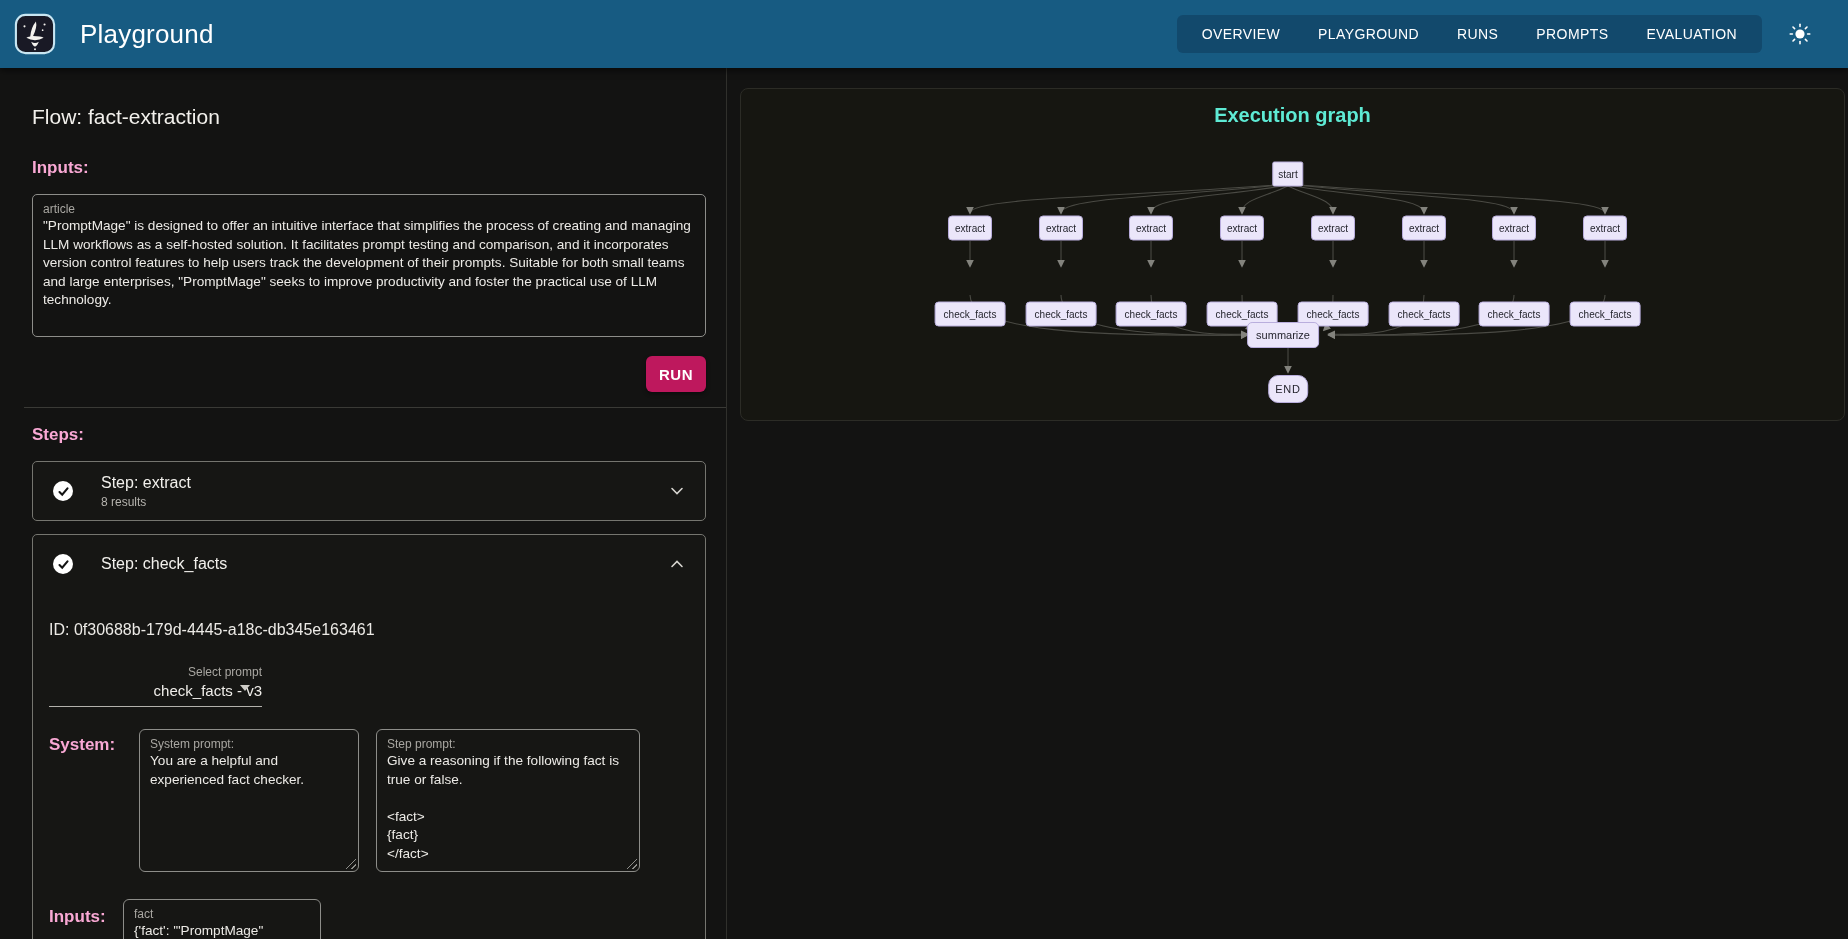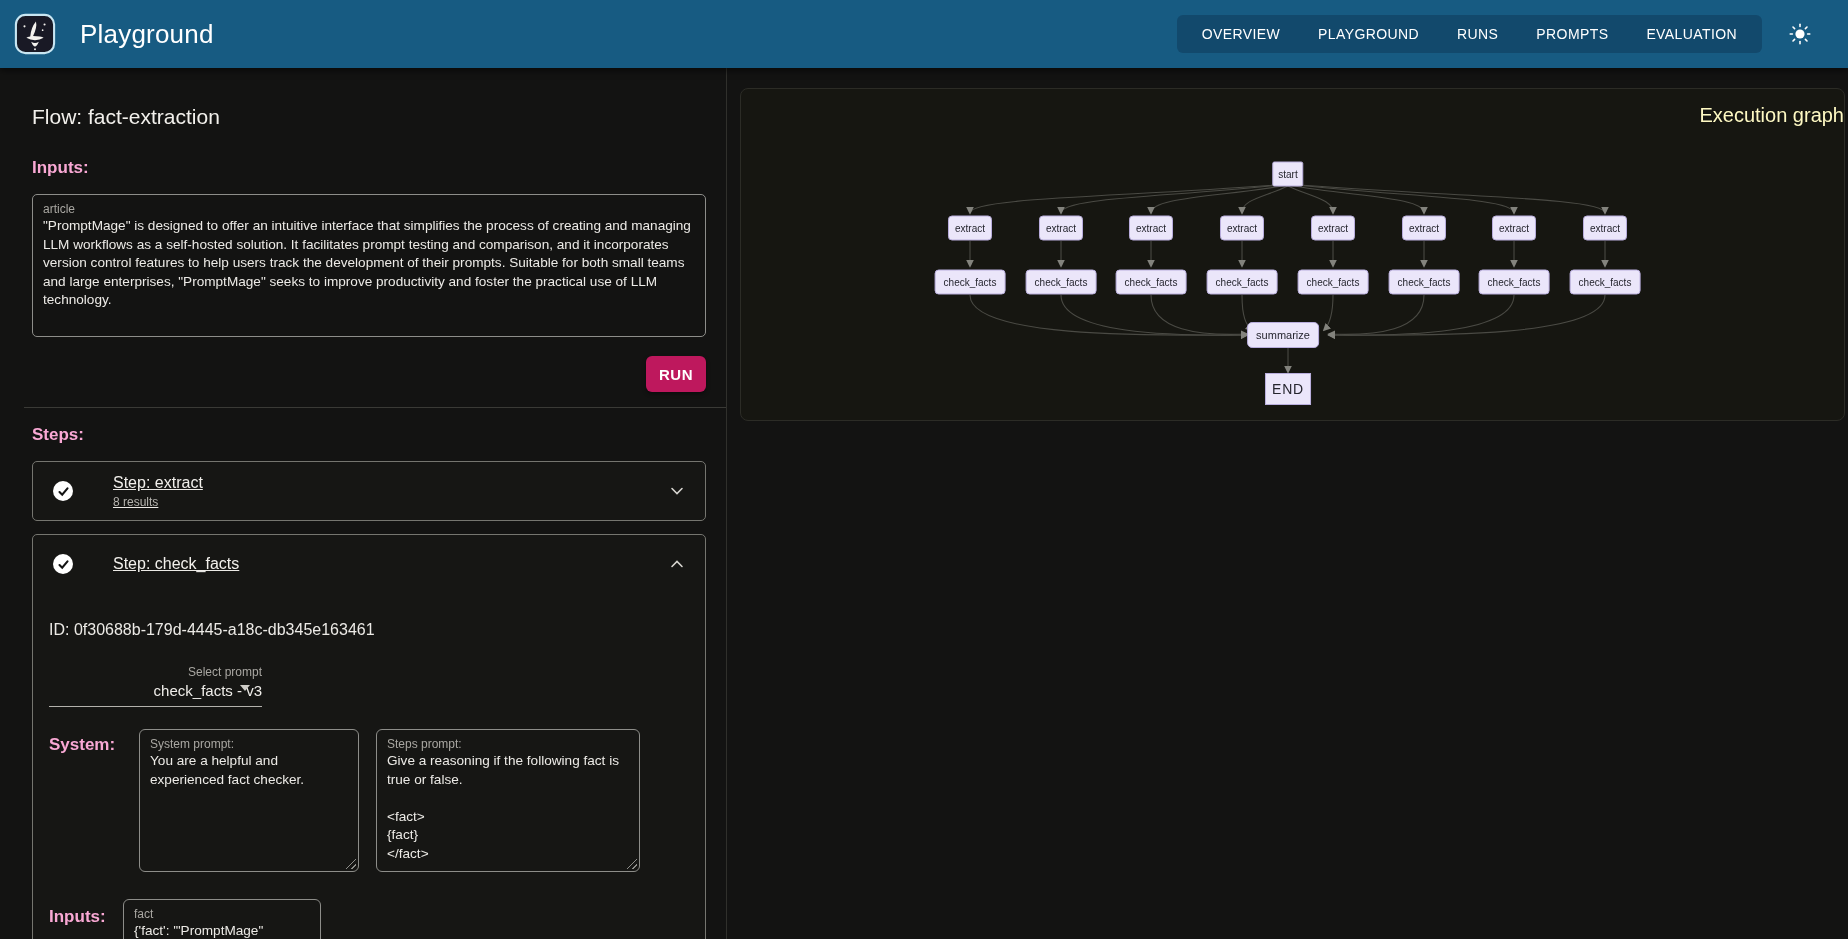--- a/index.html
+++ b/index.html
@@ -49,21 +49,21 @@
     font-family:"Liberation Sans", sans-serif; box-shadow:0 2px 4px rgba(0,0,0,.4); }
 
   .divider { border:0; border-top:1px solid #3a3a36; margin:15px -21px 0 -8px; }
   .steps-label { margin-top:17px; }
 
   .step-card { width:674px; border:1px solid #75756f; border-radius:5px; background:#161614;
     margin-top:16px; }
   .step-header { height:58px; display:flex; align-items:center; padding:0 20px; cursor:pointer; }
   .check-circle { width:20px; height:20px; border-radius:50%; background:#fff; flex:0 0 auto;
     display:flex; align-items:center; justify-content:center; }
-  .step-titles { margin-left:40px; flex:1;text-decoration:underline; }
+  .step-titles { margin-left:28px; flex:1; }
   .step-title { font-size:16px; color:#f2f0ec; line-height:20px; }
   .step-sub { font-size:12px; color:#b5b3ae; line-height:15px; margin-top:2px; }
   .chev { width:16px; height:16px; flex:0 0 auto; }
 
   .step-body { padding:4px 16px 20px; }
   .id-line { font-size:16px; color:#eceae6; margin-top:24px; }
 
   .select-wrap { margin-top:26px; width:213px; border-bottom:1px solid #b3b1ac;
     padding-bottom:7px; position:relative; cursor:pointer;text-align:right; }
   .select-label { font-size:12px; color:#a9a7a2; }
@@ -78,30 +78,30 @@
   .prompt-box textarea { height:114px; }
 
   .inputs-row { display:flex; margin-top:27px; }
   .inputs-lab { width:57px; flex:0 0 auto; margin-top:8px; }
   .fact-box { width:198px; margin-left:17px; height:120px; border-radius:6px; }
   .fact-box textarea { height:92px; }
 
   
   .graph-card { position:absolute; left:13px; top:20px; width:1105px; height:333px;
     background:#161611; border:1px solid #2c2c26; border-radius:8px; overflow:hidden; }
-  .graph-title { text-align:right; font-size:20px; font-weight:400; color:#fef9c3; margin-top:15px; }
+  .graph-title { text-align:center; font-size:20px; font-weight:700; color:#5eead4; margin-top:15px; }
   .graph-area { position:absolute; inset:0; }
   .edges { position:absolute; inset:0; pointer-events:none; }
   .node { position:absolute; transform:translate(-50%,-50%); background:#ebe6fa;
     border:1px solid #b9aedd; color:#25252e; text-align:left; cursor:pointer; }
   .n-start { font-size:10px; padding:6px 5px; border-radius:2px; }
   .n-extract { font-size:10px; padding:6px 6px; border-radius:4px; }
-  .n-check { font-size:10px; padding:6px 8px; border-radius:4px; }
+  .n-check { font-size:10px; padding:6px 8px; border-radius:4px;margin-top:32px; }
   .n-sum { font-size:11px; padding:6px 8px; border-radius:5px; }
-  .n-end { font-size:14px; letter-spacing:.8px; padding:7px 6px; border-radius:0; }
+  .n-end { font-size:11px; letter-spacing:.8px; padding:7px 6px; border-radius:10px; }
 </style>
 </head>
 <body>
 
 <header class="appbar">
   <svg class="logo" viewBox="0 0 44 44">
     <rect x="2" y="2" width="40" height="40" rx="10" fill="#191925" stroke="#c8e6f2" stroke-width="2.2"></rect>
     <path d="M13 26 Q14 25 17 24.5 Q18 15 23 9 Q24.5 15 20 24 L27 24.5 Q30 25 31 26 Q27 28.5 22 28.5 Q17 28.5 13 26 Z" fill="#f4f2ee"></path>
     <path d="M18 30 Q22 33 26 30 Q24 35 22 35 Q20 35 18 30 Z" fill="#f4f2ee"></path>
     <circle cx="11" cy="14" r="1.1" fill="#f4f2ee"></circle>
@@ -201,21 +201,21 @@
         <div class="prompts-row">
           <div class="section-label prompts-lab">System:</div>
 
           <div class="tbox prompt-box">
             <span class="tbox-label">System prompt:</span>
             <textarea spellcheck="false" style="">You are a helpful and experienced fact checker.</textarea>
             <span class="grip"></span>
           </div>
 
           <div class="tbox prompt-box" style="margin-right:0;width:264px;">
-            <span class="tbox-label">Steps prompt:</span>
+            <span class="tbox-label">Step prompt:</span>
             <textarea spellcheck="false" style="">Give a reasoning if the following fact is true or false.
 
 &lt;fact&gt;
 {fact}
 &lt;/fact&gt;</textarea>
             <span class="grip"></span>
           </div>
         </div>
 
         <div class="inputs-row">

